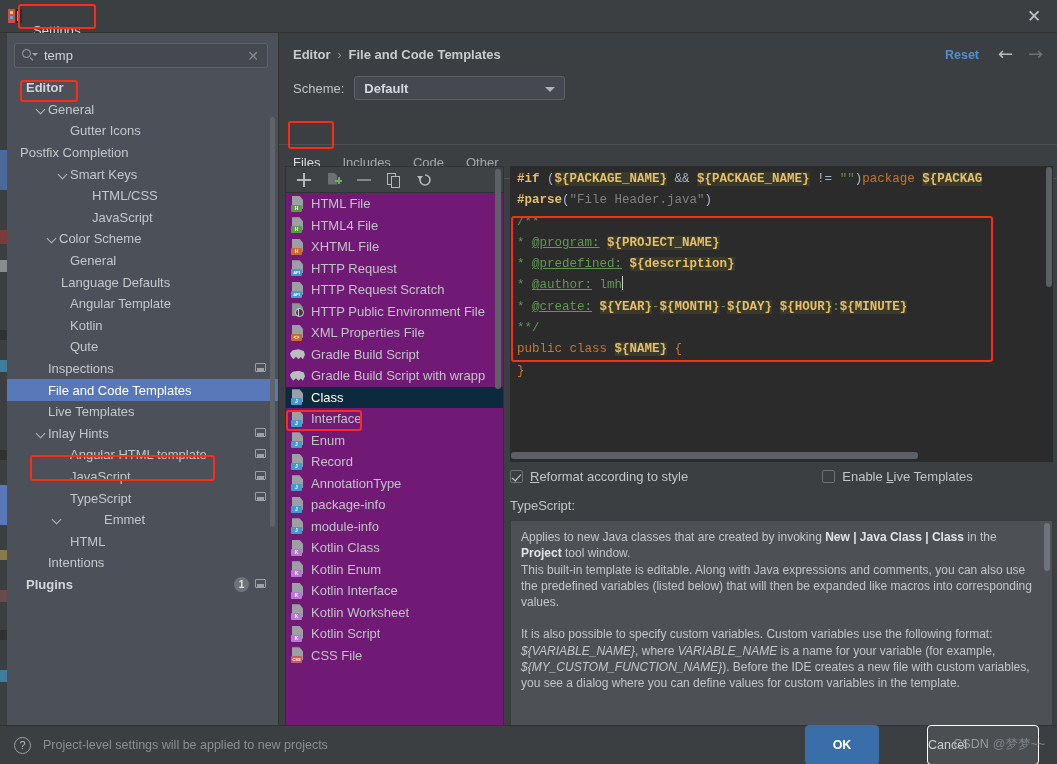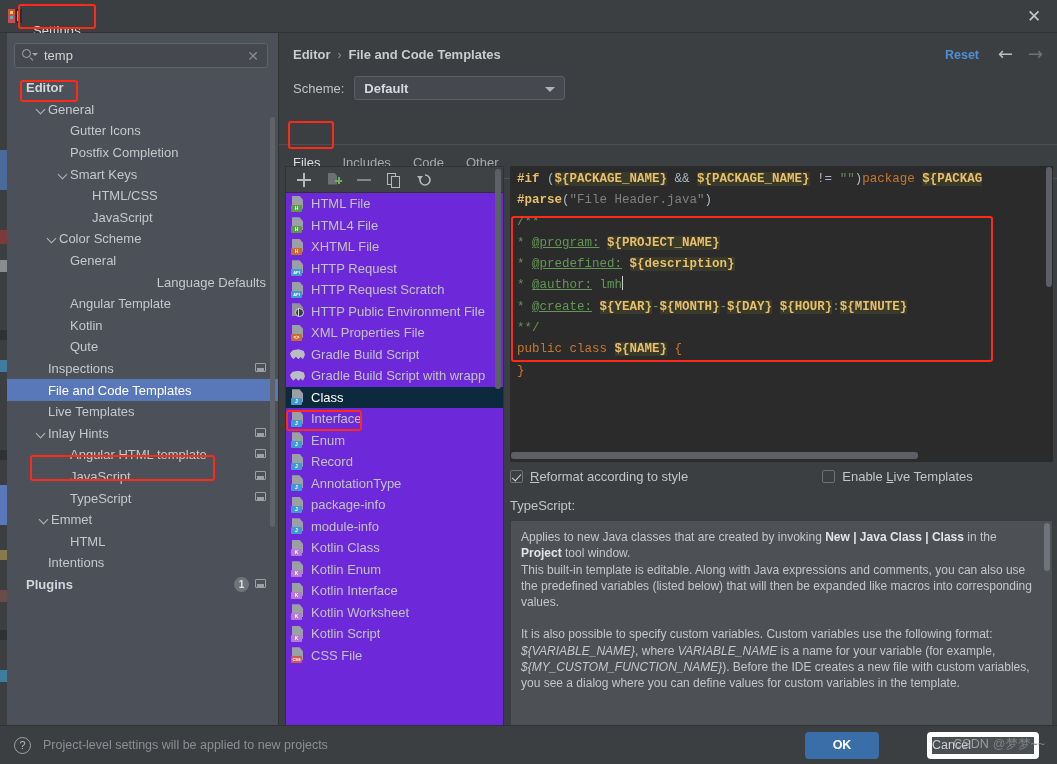--- a/index.html
+++ b/index.html
@@ -223,21 +223,21 @@
   }
   .ic-copy .c2 {
     position:absolute; left:5px; top:4px; width:9px; height:12px;
     border:1.4px solid #b6b9bc; background:#3f4244;
   }
 
   .ic-revert svg { display:block; }
 
   .list-body {
     position: relative; height: 551px; overflow: hidden;
-    background: #6d28d9;
+    background: #701a75;
   }
   .li {
     height: 21.5px; display: flex; align-items: center;
     font-size: 13px; color: #c0c3c6; padding-left: 4px; gap: 5px;
     white-space: nowrap;
   }
   .li.sel { background: #0d293e; color: #ffffff; }
   .li-label { overflow: hidden; }
 
   
@@ -367,23 +367,23 @@
   }
   .help-icon {
     margin-left: 14px; width: 17px; height: 17px; border-radius: 50%;
     border: 1.3px solid #9ea2a6; color: #b8bbbe; font-size: 11px;
     text-align: center; line-height: 15px; flex: none;
   }
   .footer-note {
     margin-left: 12px; font-size: 12.5px; color: #8b8f93;
   }
   .btn {
-    height: 27px; min-width: 74px; border-radius: 4px;
+    height: 40px; min-width: 74px; border-radius: 4px;
     font-size: 12.5px; display: flex; align-items: center; justify-content: center;
-    border: 5px solid #ffffff; background: #4b4f52; color: #cdd0d3;
+    border: 1px solid #ffffff; background: #4b4f52; color: #cdd0d3;
   }
   .btn.primary {
     background: #3a6ea8; border-color: #3a6ea8; color: #ffffff; font-weight: bold;
   }
   .btn-ok { position: absolute; right: 178px; }
   .btn-cancel { position: absolute; right: 18px; width: 112px; justify-content: flex-start; }
   .watermark {
     position: absolute; right: 12px; bottom: 11px;
     font-size: 12.5px; color: #9a9ea2;
     display: flex; align-items: baseline; gap: 4px;
@@ -443,21 +443,21 @@
           <span class="tree-label">Editor</span>
         </div>
         <div class="tree-row" style="padding-left: 28px;">
           <span class="chev"></span>
           <span class="tree-label">General</span>
         </div>
         <div class="tree-row" style="padding-left: 50px;">
           <span class="chev none"></span>
           <span class="tree-label">Gutter Icons</span>
         </div>
-        <div class="tree-row" style="padding-left: 50px;">
+        <div class="tree-row" style="">
           <span class="chev none"></span>
           <span class="tree-label">Postfix Completion</span>
         </div>
         <div class="tree-row" style="padding-left: 50px;">
           <span class="chev"></span>
           <span class="tree-label">Smart Keys</span>
         </div>
         <div class="tree-row" style="padding-left: 72px;">
           <span class="chev none"></span>
           <span class="tree-label">HTML/CSS</span>
@@ -467,21 +467,21 @@
           <span class="tree-label">JavaScript</span>
         </div>
         <div class="tree-row" style="padding-left: 39px;">
           <span class="chev"></span>
           <span class="tree-label">Color Scheme</span>
         </div>
         <div class="tree-row" style="padding-left: 50px;">
           <span class="chev none"></span>
           <span class="tree-label">General</span>
         </div>
-        <div class="tree-row" style="padding-left: 79px; justify-content: flex-end;">
+        <div class="tree-row" style="padding-left: 41px;">
           <span class="chev none"></span>
           <span class="tree-label">Language Defaults</span>
         </div>
         <div class="tree-row" style="padding-left: 50px;">
           <span class="chev none"></span>
           <span class="tree-label">Angular Template</span>
         </div>
         <div class="tree-row" style="padding-left: 50px;">
           <span class="chev none"></span>
           <span class="tree-label">Kotlin</span>
@@ -516,21 +516,21 @@
         <div class="tree-row" style="padding-left: 50px;">
           <span class="chev none"></span>
           <span class="tree-label">JavaScript</span>
           <span class="tree-badge"></span>
         </div>
         <div class="tree-row" style="padding-left: 50px;">
           <span class="chev none"></span>
           <span class="tree-label">TypeScript</span>
           <span class="tree-badge"></span>
         </div>
-        <div class="tree-row" style="padding-left: 31px;">
+        <div class="tree-row" style="padding-left: 44px; gap: 40px;">
           <span class="chev"></span>
           <span class="tree-label">Emmet</span>
         </div>
         <div class="tree-row" style="padding-left: 50px;">
           <span class="chev none"></span>
           <span class="tree-label">HTML</span>
         </div>
         <div class="tree-row" style="padding-left: 28px;">
           <span class="chev none"></span>
           <span class="tree-label">Intentions</span>

